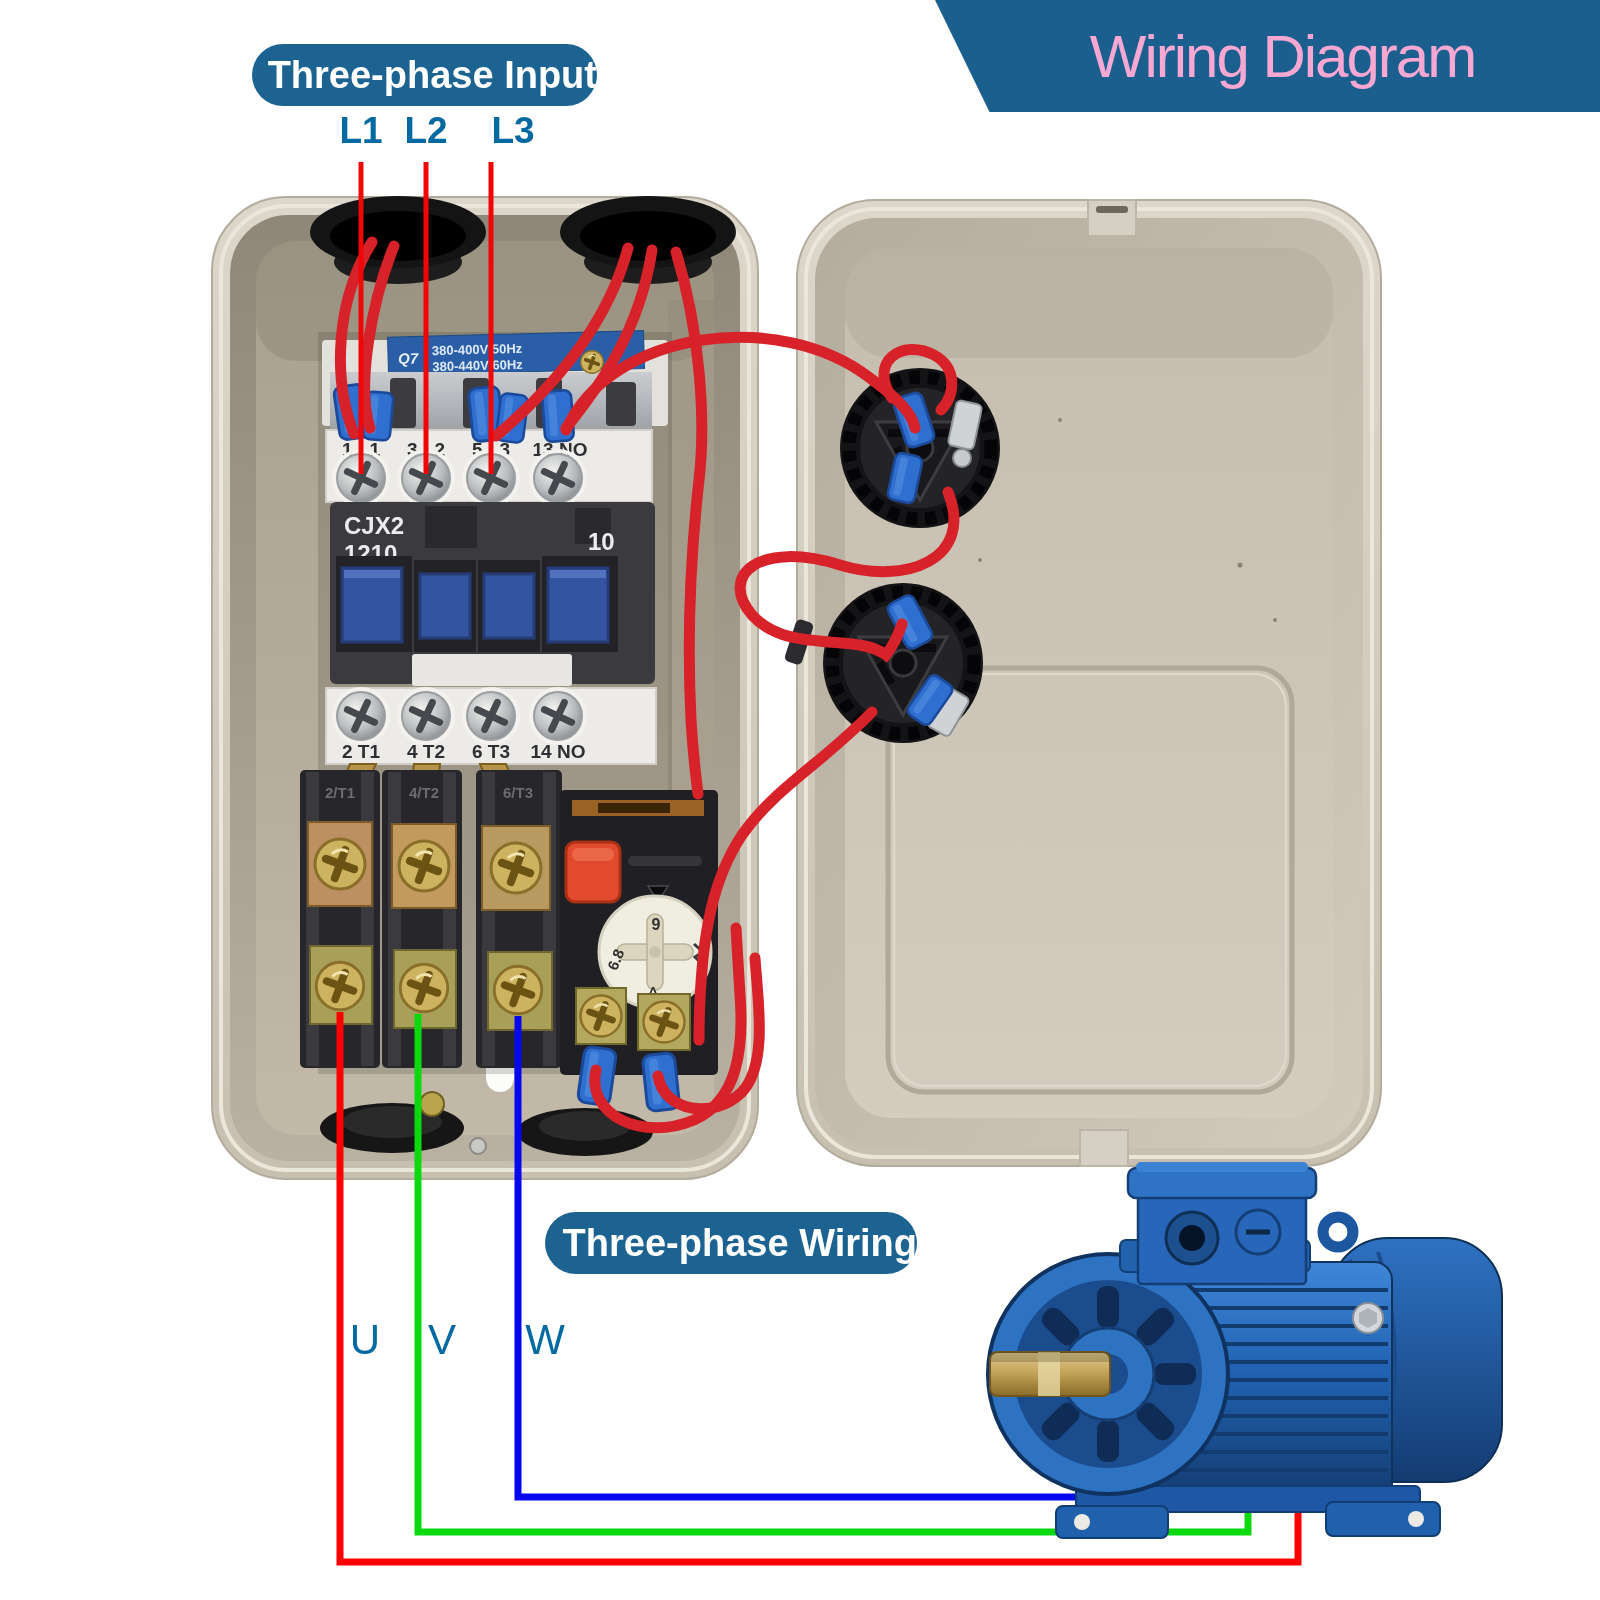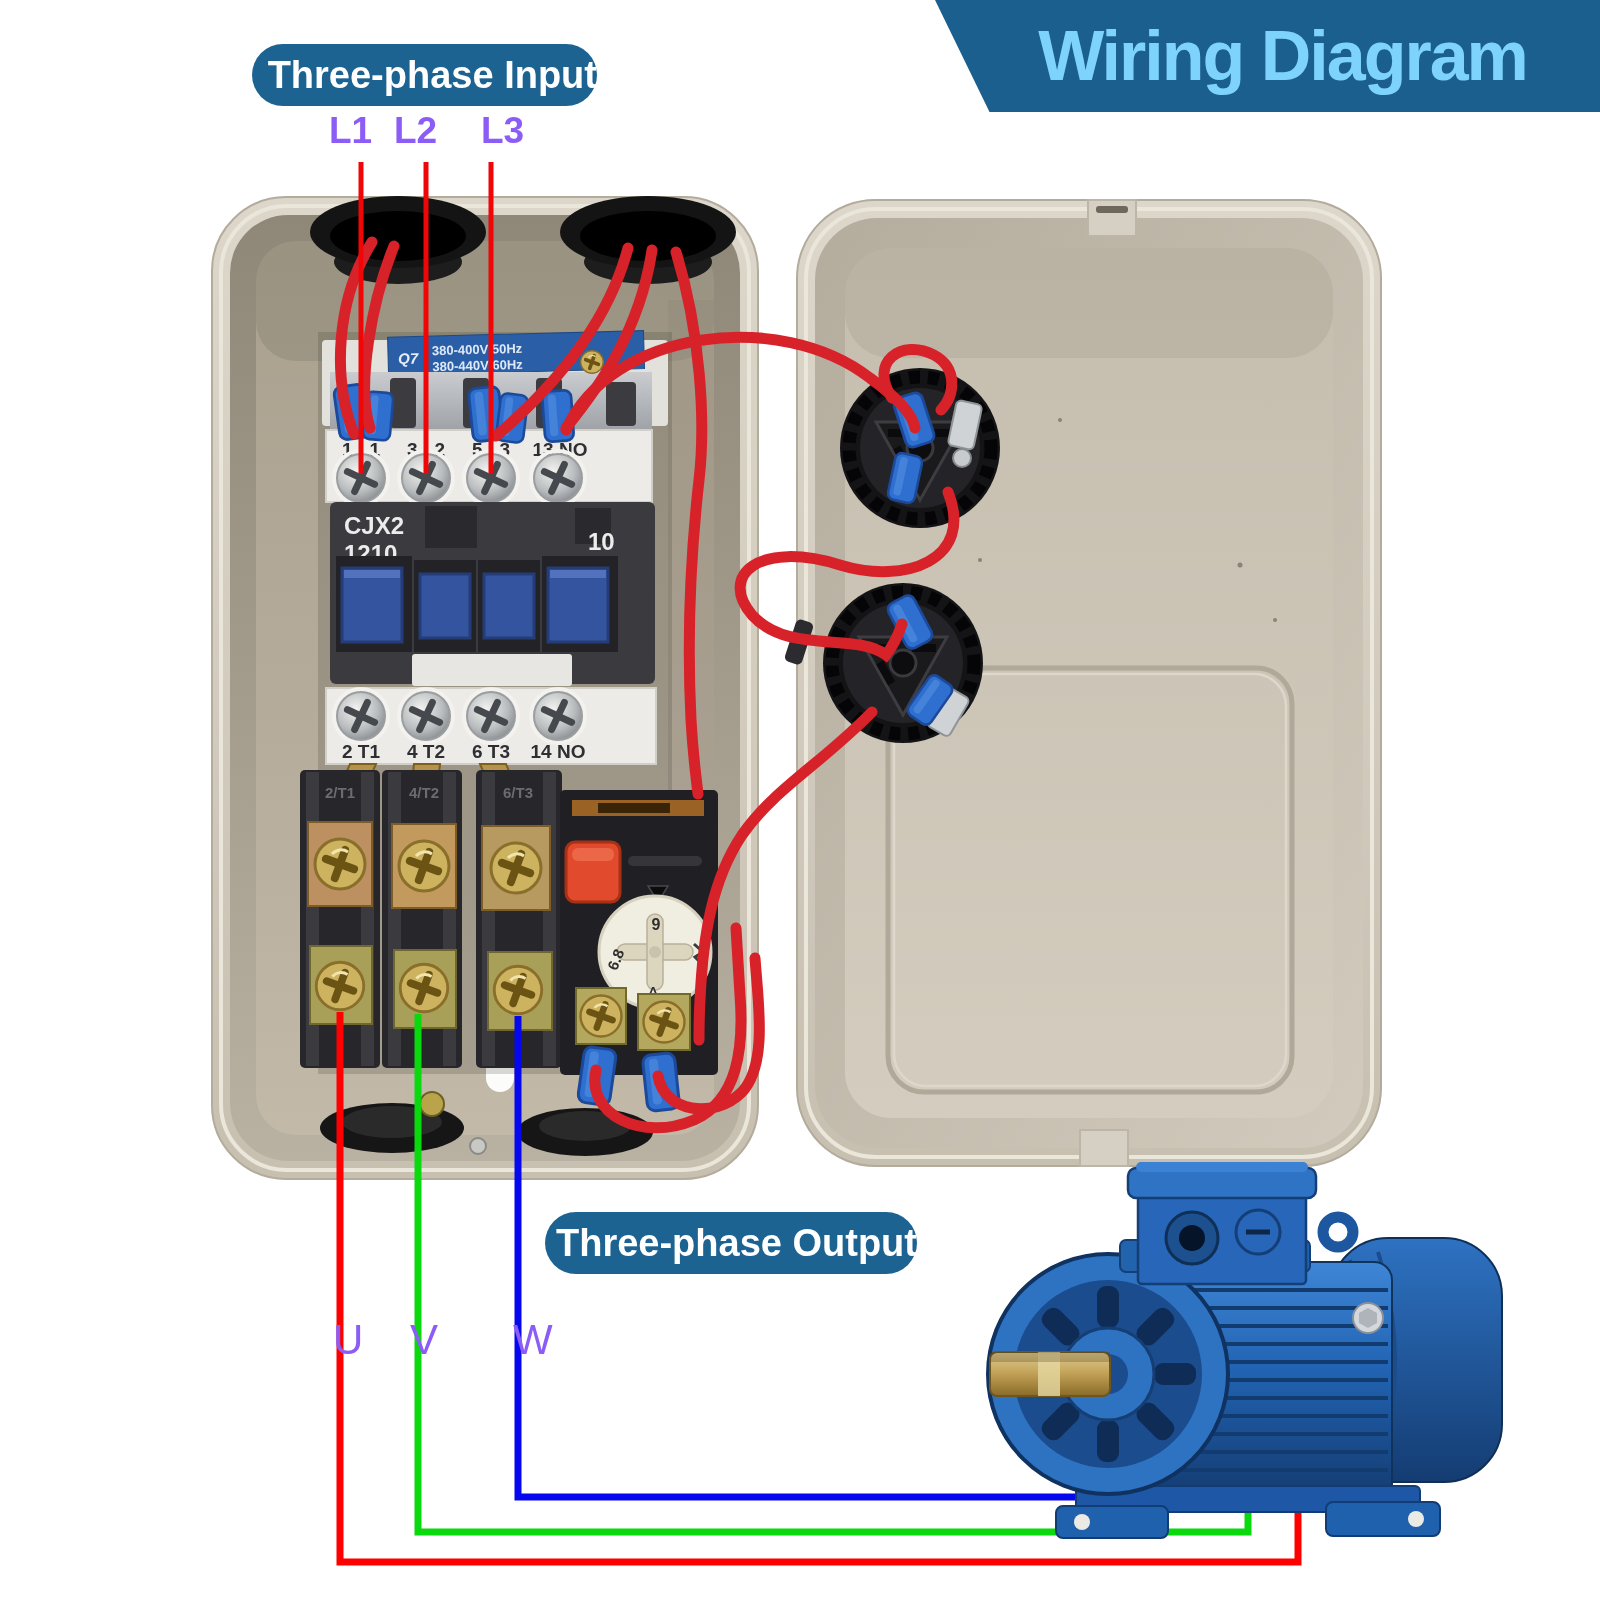--- a/index.html
+++ b/index.html
@@ -2,26 +2,26 @@
 <html><head>
 <meta charset="utf-8">
 <style>
   html,body{margin:0;padding:0;}
   body{width:1600px;height:1600px;position:relative;background:#ffffff;overflow:hidden;
        font-family:"Liberation Sans",sans-serif;}
   .scene{position:absolute;left:0;top:0;width:1600px;height:1600px;}
   .banner{position:absolute;left:935px;top:0;width:665px;height:112px;background:#1a5f8d;
           clip-path:polygon(0 0,100% 0,100% 100%,8.2% 100%);
           display:flex;align-items:center;justify-content:center;padding-left:30px;box-sizing:border-box;}
-  .banner span{color:#7dd3fc;font-size:70px;font-weight:bold;letter-spacing:-2px;white-space:nowrap;}
+  .banner span{color:#f9a8d4;font-size:60px;font-weight:normal;letter-spacing:-2px;white-space:nowrap;}
   .pill{position:absolute;background:#1c6392;border-radius:32px;display:flex;align-items:center;
         justify-content:flex-end;color:#fff;font-size:38px;font-weight:600;white-space:nowrap;}
   .pill-in{left:252px;top:44px;width:345px;height:62px;}
   .pill-out{left:545px;top:1212px;width:372px;height:62px;}
-  .ph{position:absolute;width:64px;text-align:left;color:#8b5cf6;}
+  .ph{position:absolute;width:64px;text-align:center;color:#0369a1;}
   .ph-in{top:110px;font-size:37px;font-weight:600;}
   .ph-out{top:1316px;font-size:42px;font-weight:500;}
   .l1{left:329px;} .l2{left:394px;} .l3{left:481px;}
   .u{left:333px;} .v{left:410px;} .w{left:513px;}
   svg text{font-family:"Liberation Sans",sans-serif;}
 </style>
 </head>
 <body>
 
 <div class="scene">
@@ -391,18 +391,18 @@
 </div>
 
 <div class="pill pill-in">
   <span>Three-phase Input</span>
 </div>
 <div class="ph ph-in l1">L1</div>
 <div class="ph ph-in l2">L2</div>
 <div class="ph ph-in l3">L3</div>
 
 <div class="pill pill-out">
-  <span>Three-phase Output</span>
+  <span>Three-phase Wiring</span>
 </div>
 <div class="ph ph-out u">U</div>
 <div class="ph ph-out v">V</div>
 <div class="ph ph-out w">W</div>
 </div>
 
 </body></html>

